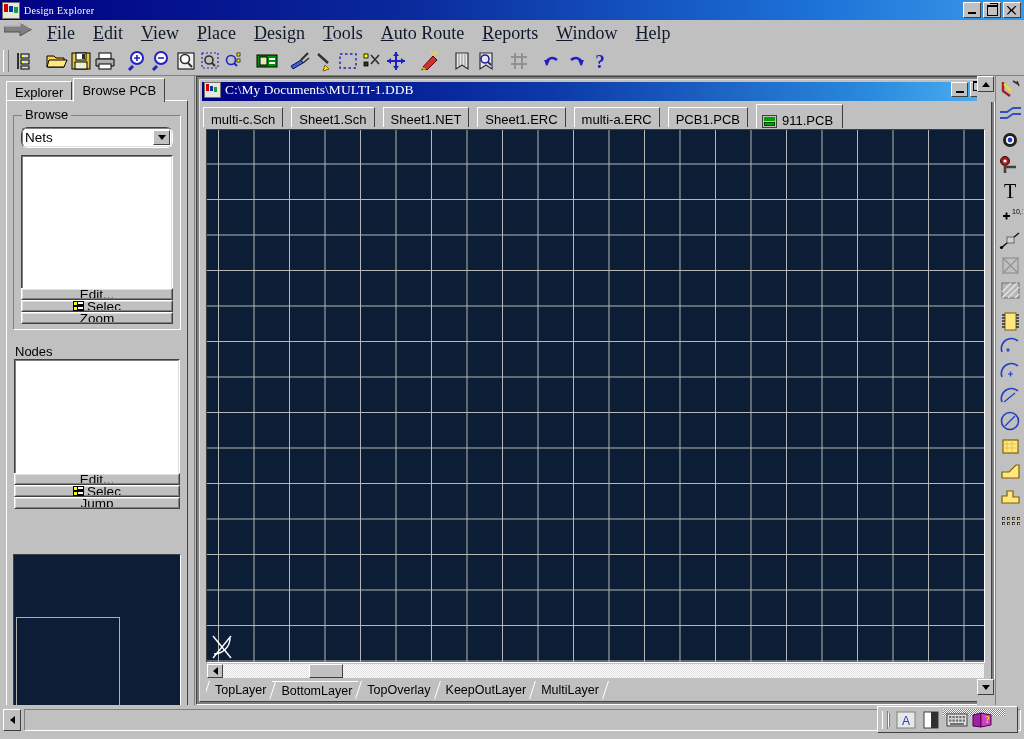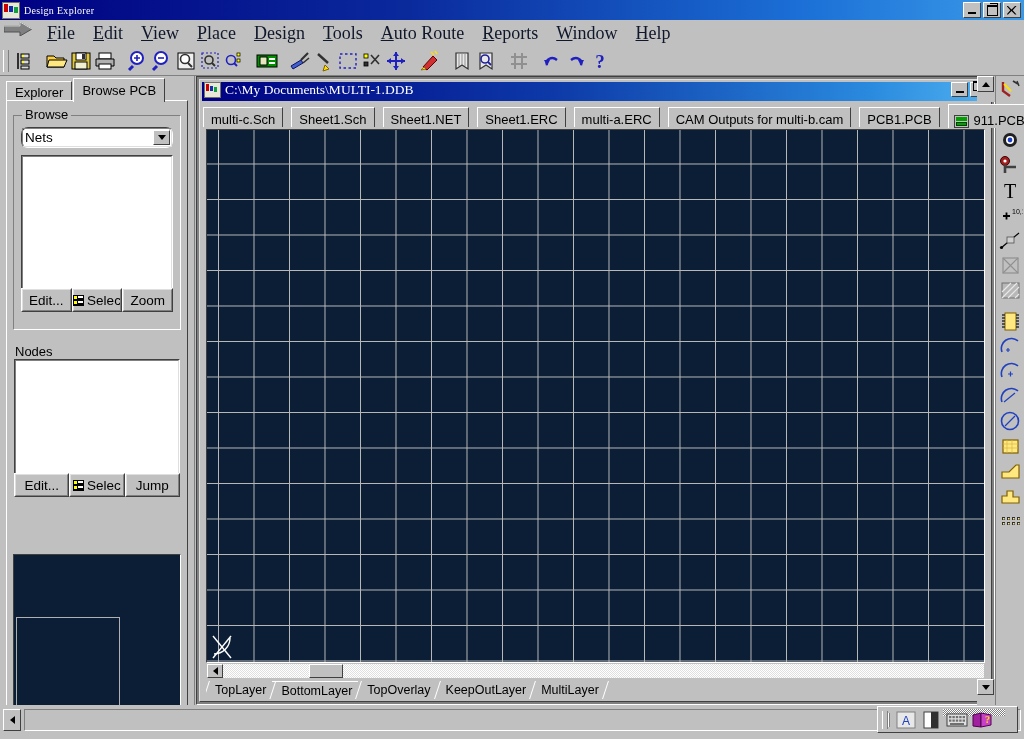--- a/index.html
+++ b/index.html
@@ -134,21 +134,21 @@
     display:flex;align-items:center;justify-content:center;box-sizing:border-box;z-index:3;
   }
   .arrow-down{width:0;height:0;border-left:4px solid transparent;border-right:4px solid transparent;border-top:5px solid #000;}
   .listbox{
     position:absolute;left:7px;top:39px;right:7px;bottom:34px;background:#ffffff;
     border-top:1px solid #404040;border-left:1px solid #404040;
     border-right:1px solid #ffffff;border-bottom:1px solid #ffffff;
   }
   .listbox .lb-in{position:absolute;inset:0;border:1px solid #808080;
     border-right-color:#dfdfdf;border-bottom-color:#dfdfdf;}
-  .btnrow{position:absolute;left:7px;right:7px;bottom:5px;height:36px;display:flex;}
+  .btnrow{position:absolute;left:7px;right:7px;bottom:5px;height:36px;display:flex;flex-direction:column;}
   .pbtn{
     flex:1 1 0;height:24px;background:#c0c0c0;box-sizing:border-box;
     border-top:1px solid #ffffff;border-left:1px solid #ffffff;
     border-right:1px solid #404040;border-bottom:1px solid #404040;
     display:flex;align-items:center;justify-content:center;gap:3px;
     font-family:"Liberation Sans",sans-serif;font-size:13.5px;color:#000;
     overflow:hidden;white-space:nowrap;position:relative;
   }
   .pbtn .pb-in{position:absolute;inset:0;border:1px solid #dfdfdf;
     border-right-color:#808080;border-bottom-color:#808080;pointer-events:none;}
@@ -669,23 +669,20 @@
           <span>Sheet1.Sch</span>
         </div>
         <div class="dtab">
           <span>Sheet1.NET</span>
         </div>
         <div class="dtab">
           <span>Sheet1.ERC</span>
         </div>
         <div class="dtab">
           <span>multi-a.ERC</span>
-        </div>
-        <div class="dtab">
-          <span>CAM Outputs for multi-b.cam</span>
         </div>
         <div class="dtab">
           <span>PCB1.PCB</span>
         </div>
         <div class="dtab active">
           <span class="pcb-ico"></span>
           <span>911.PCB</span>
         </div>
       </div>
 

